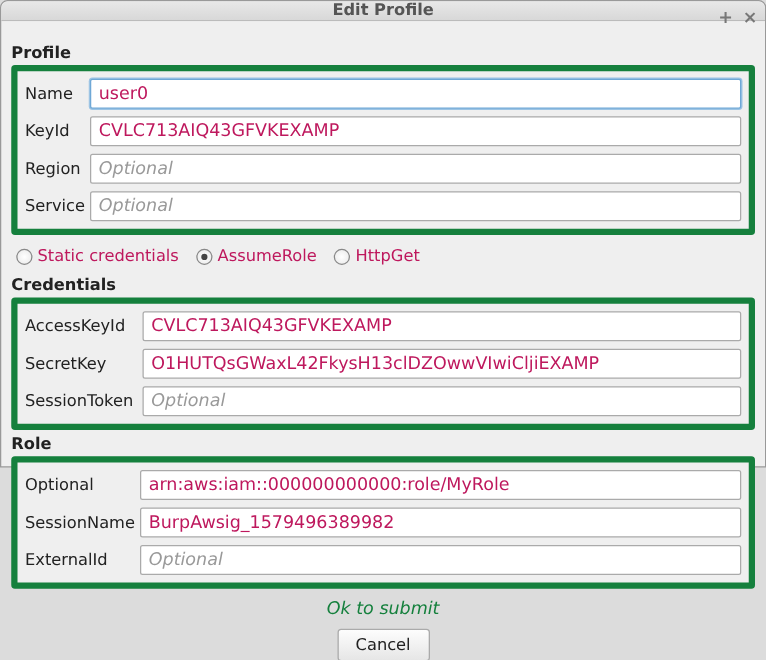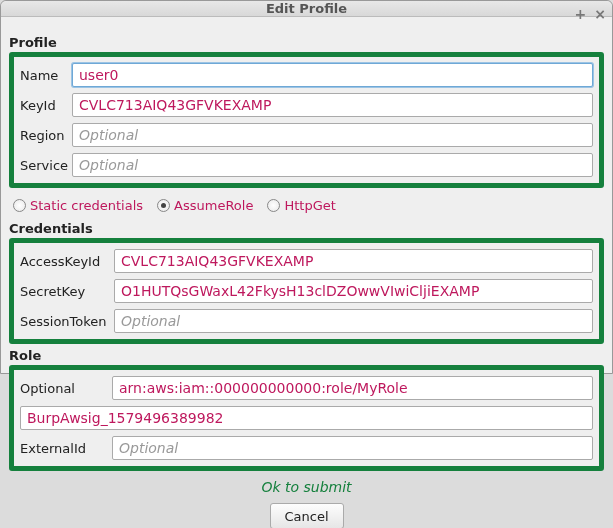--- a/index.html
+++ b/index.html
@@ -219,20 +219,21 @@
       </div>
     </div>
 
     <div class="section-header">Role</div>
     <div class="section-box">
       <div class="field-row">
         <span class="field-label role-label">Optional</span>
         <input class="text-input" type="text" value="arn:aws:iam::000000000000:role/MyRole" style="">
       </div>
       <div class="field-row">
+        <span class="field-label role-label">SessionName</span>
         <input class="text-input" type="text" value="BurpAwsig_1579496389982" style="">
       </div>
       <div class="field-row">
         <span class="field-label role-label">ExternalId</span>
         <input class="text-input" type="text" placeholder="Optional" style="">
       </div>
     </div>
 
     <div class="status">Ok to submit</div>
 

